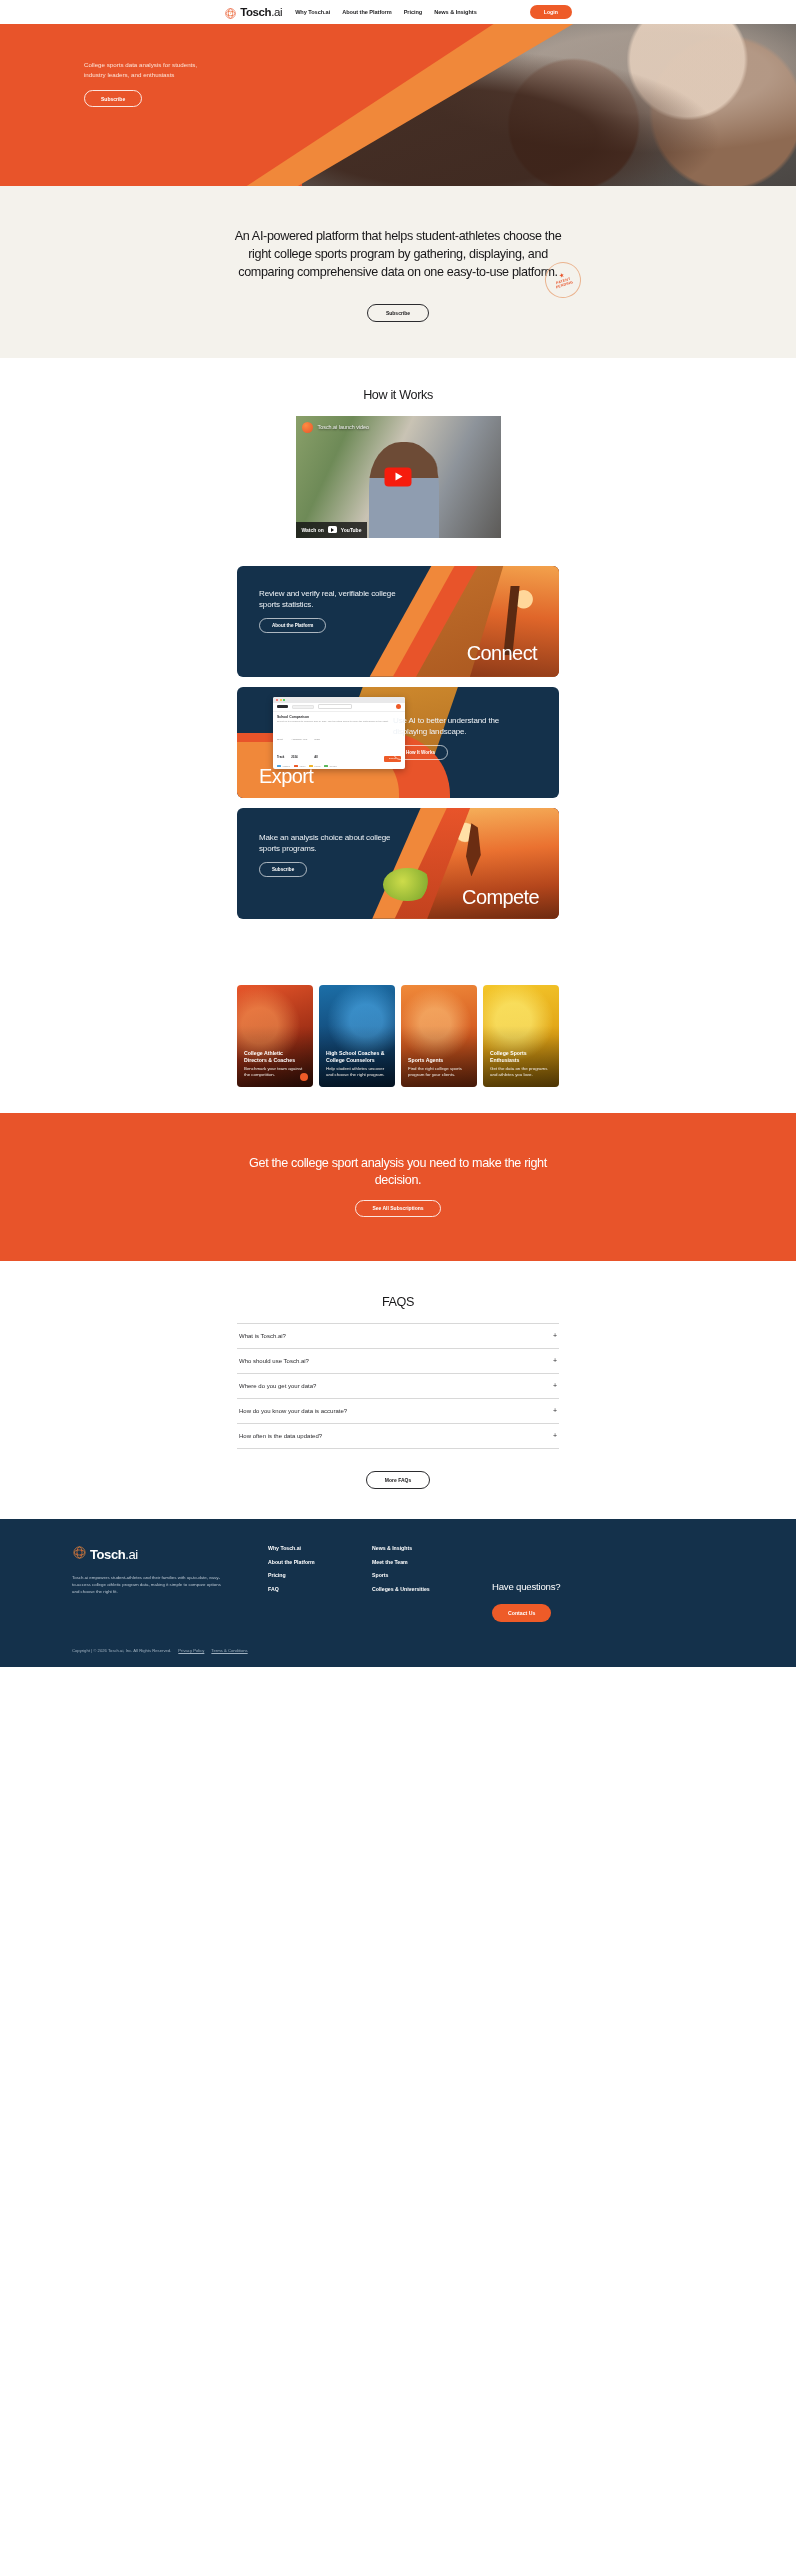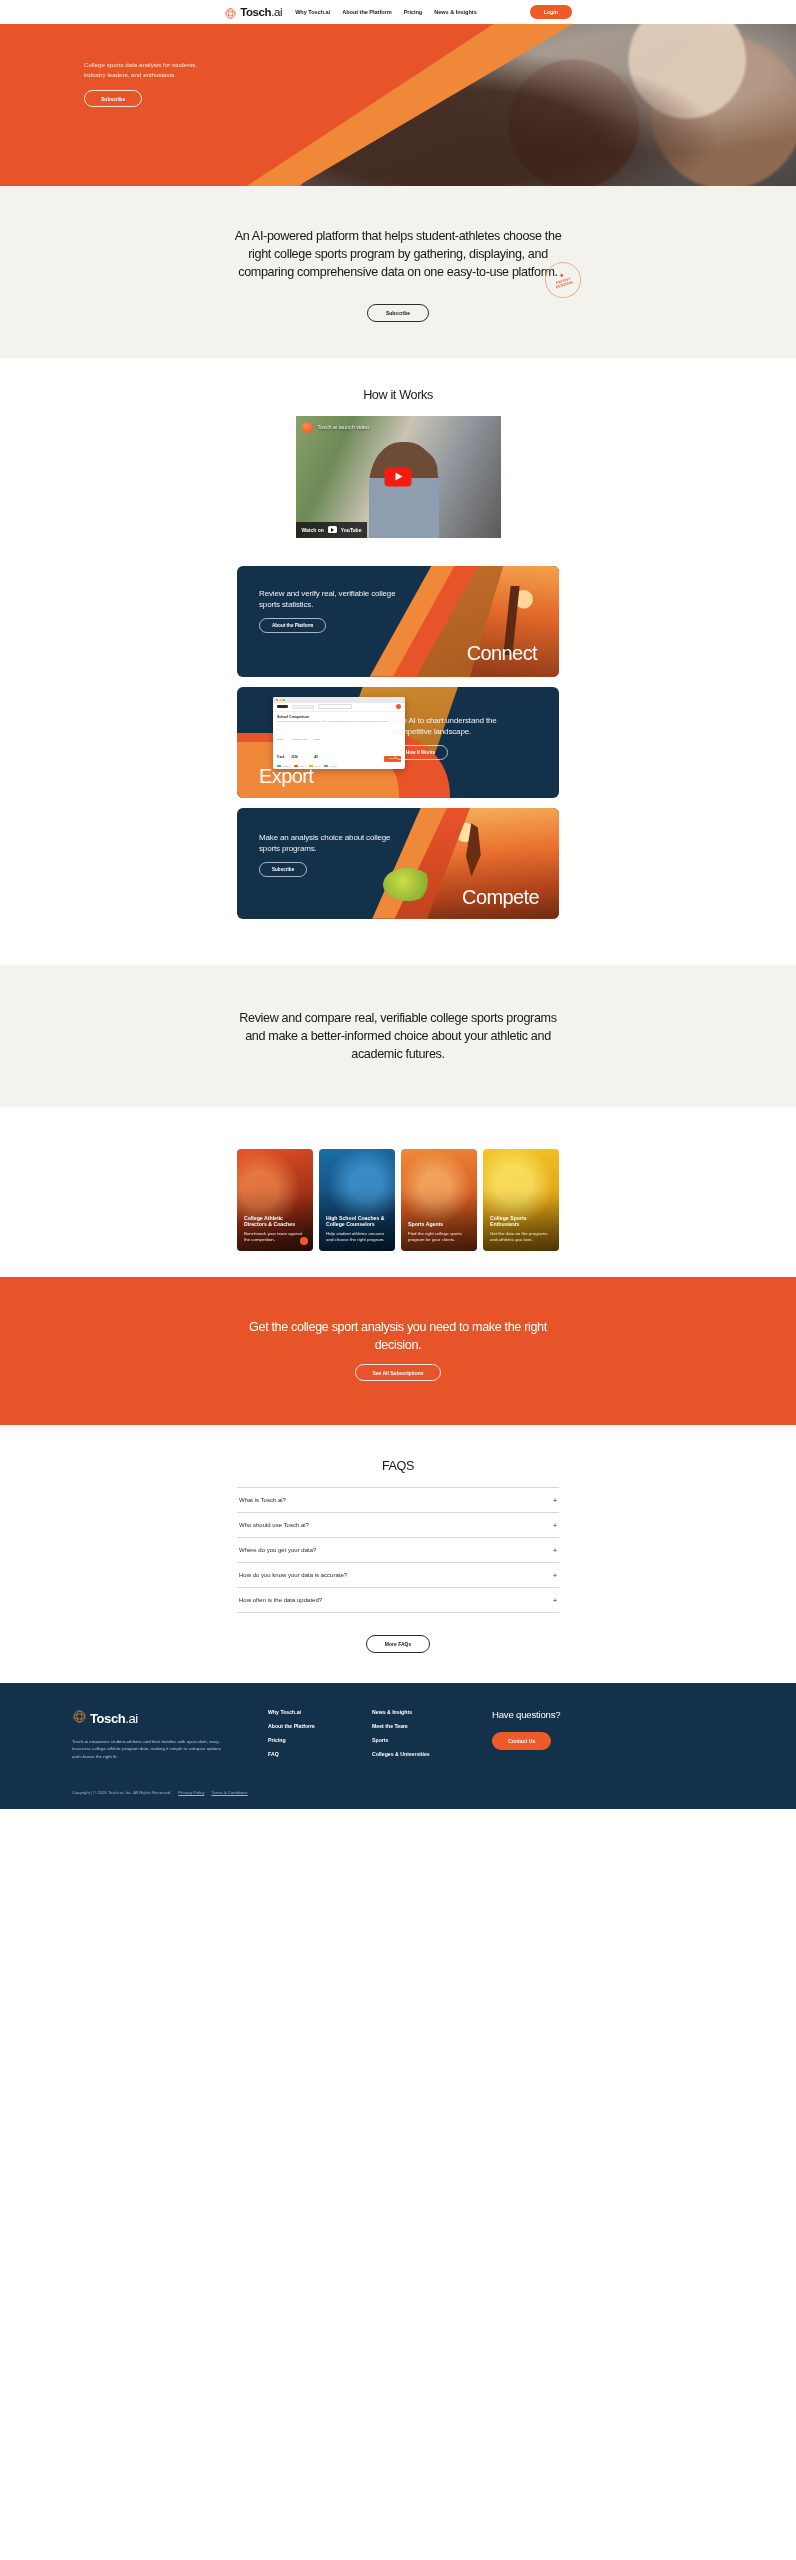--- a/index.html
+++ b/index.html
@@ -133,21 +133,21 @@
   .vid-bottom {
     position:absolute; left:0; bottom:0; height:16px; padding:0 6px;
     background:rgba(20,20,20,0.82); display:flex; align-items:center; gap:4px; z-index:4;
   }
   .vid-watch { font-size:5px; color:#fff; font-weight:700; }
   .yt-pill { width:9px;height:6.5px;background:#fff;border-radius:1.6px;display:flex;align-items:center;justify-content:center; }
   .yt-pill .t { width:0;height:0;border-left:3px solid #141414;border-top:2px solid transparent;border-bottom:2px solid transparent;margin-left:.5px; }
   .yt-word { font-size:5px; color:#fff; font-weight:700; }
 
   
-  .cards { background:#fff; padding:6px 0 36px; }
+  .cards { background:#fff; padding:6px 0 14px; }
   .card {
     position:relative; width:322px; margin:0 auto 10px;
     height:111px; border-radius:6px; overflow:hidden; background:#14314b;
   }
   .card-body { position:absolute; z-index:6; }
   .card-head {
     font-size:8px; line-height:1.42; font-weight:500; color:#eef2f6; letter-spacing:-0.15px;
   }
   .btn-ghost {
     display:inline-block; margin-top:8px; border:1px solid rgba(255,255,255,0.65);
@@ -314,21 +314,21 @@
   .f-logo { display:flex; align-items:center; gap:3px; }
   .f-logo-text { font-size:13px; font-weight:700; letter-spacing:-0.4px; color:#fff; }
   .f-logo-text .ai { font-weight:400; }
   .f-about { margin-top:10px; font-size:4.4px; line-height:1.62; color:#b9c6d2; max-width:150px; }
   .f-col { width:104px; }
   .f-col.wide { width:120px; }
   .f-col a, .f-col .f-link {
     display:block; font-size:5.2px; font-weight:700; color:#fff;
     text-decoration:none; margin-bottom:7px; line-height:1.3;
   }
-  .f-q { width:130px; }
+  .f-q { width:130px;margin-top:36px; }
   .f-q h5 { font-size:9.6px; font-weight:500; letter-spacing:-0.2px; margin-bottom:9px; }
   .btn-contact {
     background:#ee5b28; color:#fff; border:none; border-radius:20px;
     font-size:5.2px; font-weight:700; padding:6px 16px; cursor:pointer; font-family:inherit;
   }
   .footer-bottom {
     width:652px; margin:18px auto 0; padding:8px 0 14px;
     display:flex; gap:7px; align-items:center;
     font-size:4.2px; color:#9fb0bf;
   }
@@ -468,44 +468,41 @@
               <span>Florida</span>
             </span>
           <span class="lg">
               <i style="background:#5cb85c"></i>
               <span>Georgia</span>
             </span>
         </div>
 
       </div>
       <div class="card-body c2-body">
-        <div class="card-head">Use AI to chart understand the competitive landscape.</div>
+        <div class="card-head">Use AI to better understand the displaying landscape.</div>
         <button class="btn-ghost">How It Works</button>
       </div>
       <div class="card-word c2-word">Export</div>
     </div>
 
     <div class="card">
       <div class="c3-art">
         <div class="c3-l1"></div>
           <div class="c3-l2"></div>
         <div class="c3-photo"></div>
         <div class="c3-green"></div>
       </div>
       <div class="card-body c3-body">
         <div class="card-head">Make an analysis choice about college sports programs.</div>
         <button class="btn-ghost">Subscribe</button>
       </div>
       <div class="card-word c3-word">Compete</div>
     </div>
   </div>
 
-  <div class="band">
-    <div class="band-text">Review and compare real, verifiable college sports programs and make a better-informed choice about your athletic and academic futures.</div>
-  </div>
 
   <div class="beyond">
     <div class="tiles">
       <div class="tile t1">
         <span class="tile-photo"></span>
         <span class="tile-badge"></span>
         <span class="tile-txt">
           <h4>College Athletic Directors &amp; Coaches</h4>
           <p>Benchmark your team against the competition.</p>
         </span>

